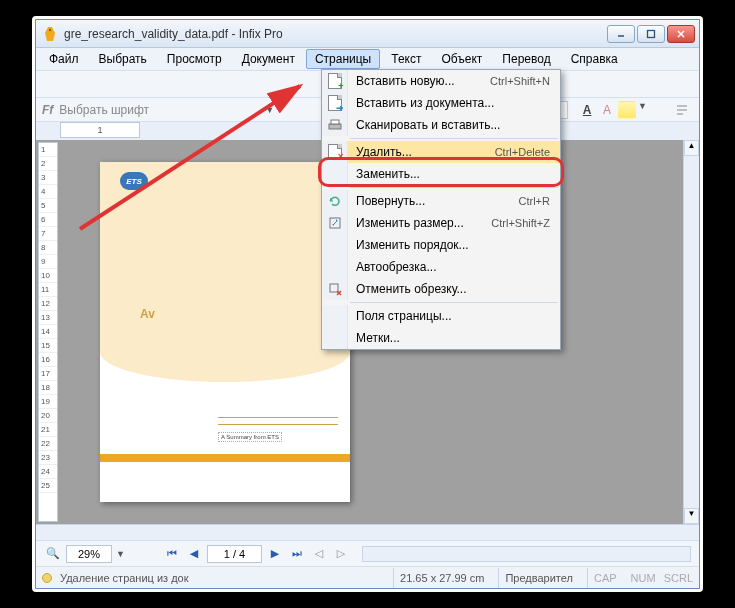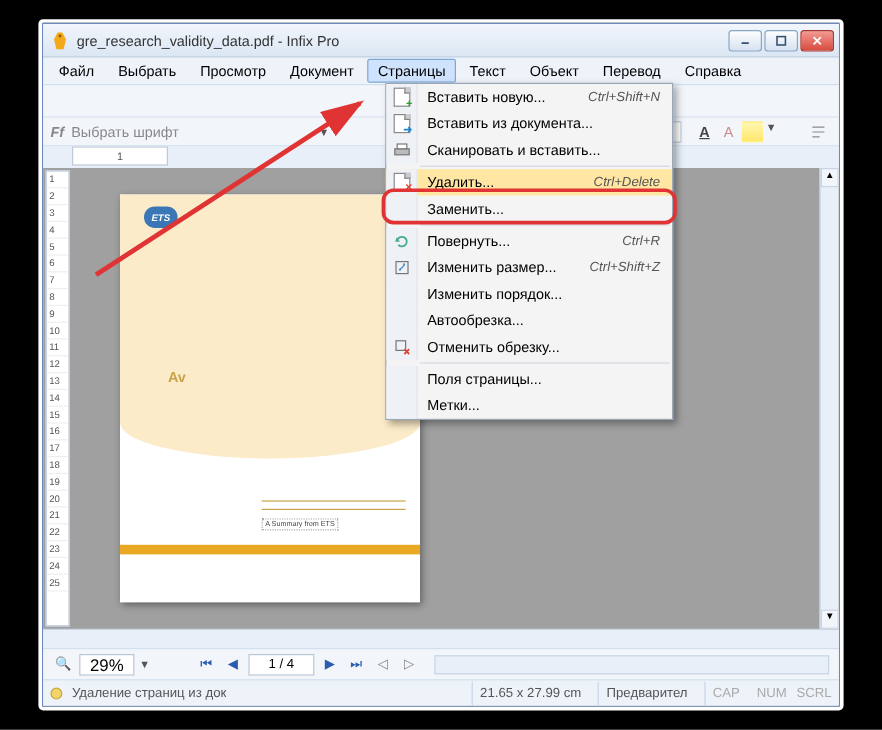--- a/index.html
+++ b/index.html
@@ -35,34 +35,34 @@
   .page .logo { position:absolute; top:10px; left:20px; width:28px; height:18px; background:#3b77b7; border-radius:10px; color:#fff; font-size:8px; font-style:italic; display:flex; align-items:center; justify-content:center; font-weight:bold;}
   .page .big { position:absolute; top:145px; left:40px; font-size:12px; color:#caa24a; font-weight:bold; }
   .page .line { position:absolute; left:118px; width:120px; border-top:1px solid #caa24a; }
   .page .sum { position:absolute; bottom:60px; left:118px; font-size:6px; color:#444; border:1px dotted #aaa; padding:1px 2px; }
   .page .bar { position:absolute; bottom:40px; left:0; right:0; height:8px; background:#e9a923; }
   .vscroll { width:16px; background:#e8eff8; border-left:1px solid #c7d4e6; display:flex; flex-direction:column; }
   .vscroll .arr { height:16px; border:1px solid #c7d4e6; background:#f2f6fb; font-size:8px; text-align:center; }
   .vscroll .track { flex:1; }
   .hscroll { height:16px; background:#e8eff8; border-top:1px solid #c7d4e6; }
   .navbar { height:26px; display:flex; align-items:center; gap:4px; padding:0 8px; background:#f2f6fb; border-top:1px solid #d3dfee; }
-  .zoombox { width:46px; height:18px; border:1px solid #b8c6d7; background:#fff; text-align:center; font-size:14px; line-height:16px;}
+  .zoombox { width:46px; height:18px; border:1px solid #b8c6d7; background:#fff; text-align:center; font-size:11px; line-height:16px;}
   .pagebox { width:55px; height:18px; border:1px solid #b8c6d7; background:#fff; text-align:center; font-size:11px; line-height:16px;}
   .navbtn { width:18px; height:16px; display:flex; align-items:center; justify-content:center; color:#2a5db0; font-size:11px; }
   .navhscroll { flex:1; height:16px; border:1px solid #c7d4e6; background:#e8eff8; margin-left:8px; }
   .status { height:22px; display:flex; align-items:center; gap:8px; padding:0 6px; background:#eef3fa; border-top:1px solid #d3dfee; font-size:11px; color:#555; }
   .status .pane { border-left:1px solid #c7d4e6; padding:0 6px; line-height:20px; }
   .status .led { width:10px;height:10px;border-radius:50%;background:#f3d36b;border:1px solid #c9a83a; }
 
   
   .dropdown { position:absolute; left:286px; top:50px; width:240px; background:#f4f4f4; border:1px solid #9aa7b7; box-shadow:3px 3px 6px rgba(0,0,0,0.35); z-index:10; }
   .dropdown .row { display:flex; align-items:center; height:22px; padding:0 10px 0 0; }
   .dropdown .ico { width:26px; display:flex; align-items:center; justify-content:center; height:22px; background:#eef1f6; border-right:1px solid #e0e5ec;}
   .dropdown .lbl { flex:1; padding-left:8px; }
-  .dropdown .sc  { color:#555; font-size:11px;font-style:italic; }
+  .dropdown .sc  { color:#555; font-size:11px; }
   .dropdown .divider { height:1px; background:#d2d8e0; margin:2px 2px 2px 28px; }
   .dropdown .hl { background:#ffe6a3; }
   .highlight-ring { position:absolute; border:3px solid #e03434; border-radius:10px; pointer-events:none; z-index:20; }
   .arrow { position:absolute; z-index:15; }
   .arrow svg { width:250px; height:160px; }
 
   .colorlabel { display:flex; align-items:center; gap:4px; font-size:11px; }
   .colorsw { width:14px; height:14px; background:#000; border:1px solid #777; }
   .dd { font-size:9px; color:#555; }
   .txtbtns { display:flex; gap:2px; margin-left:4px; }

